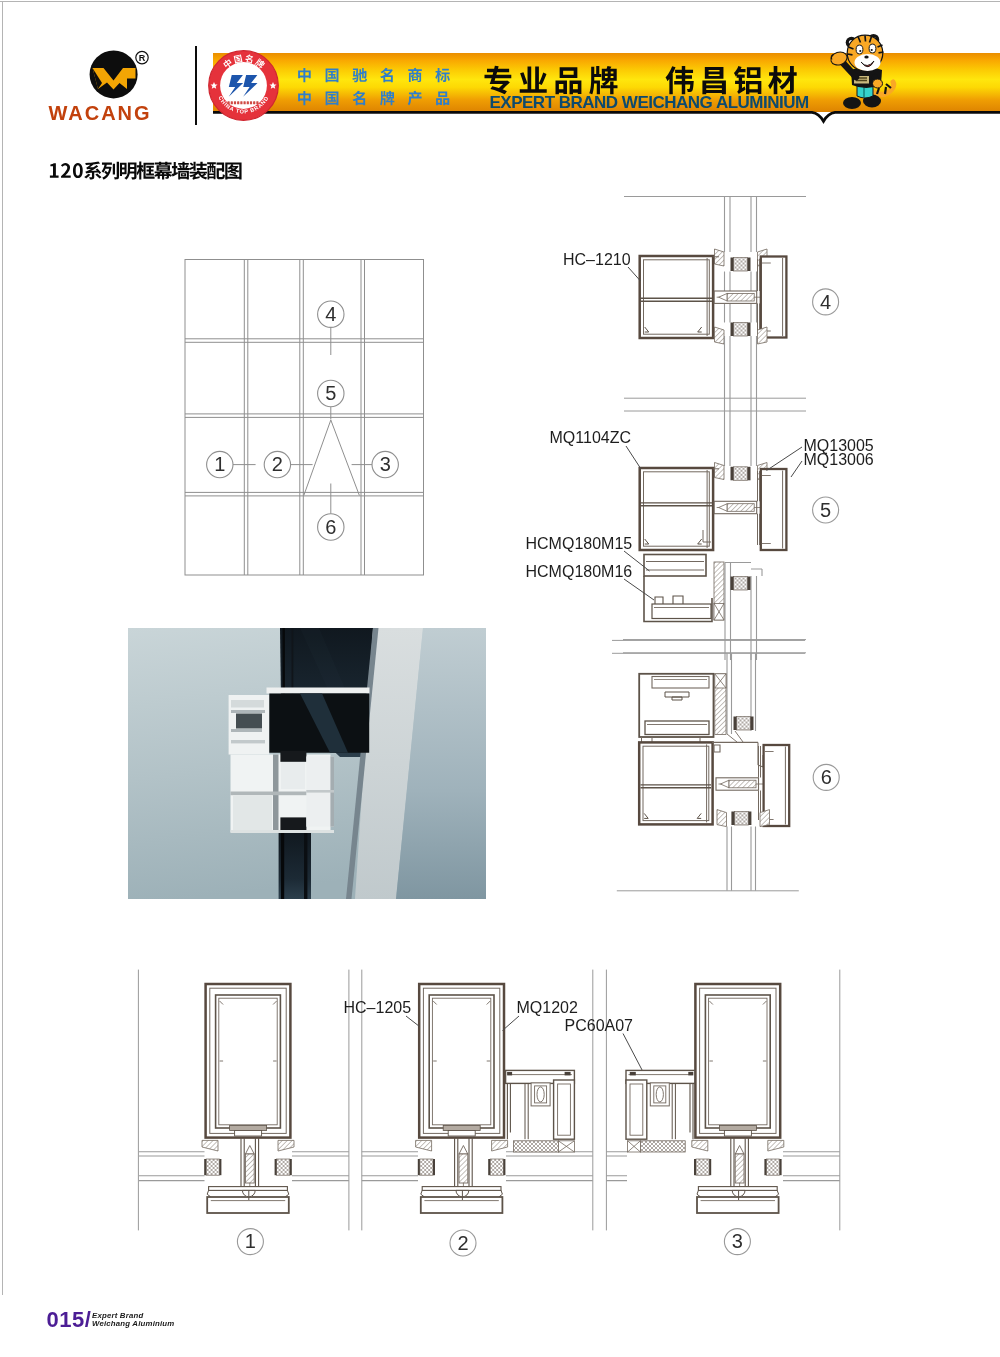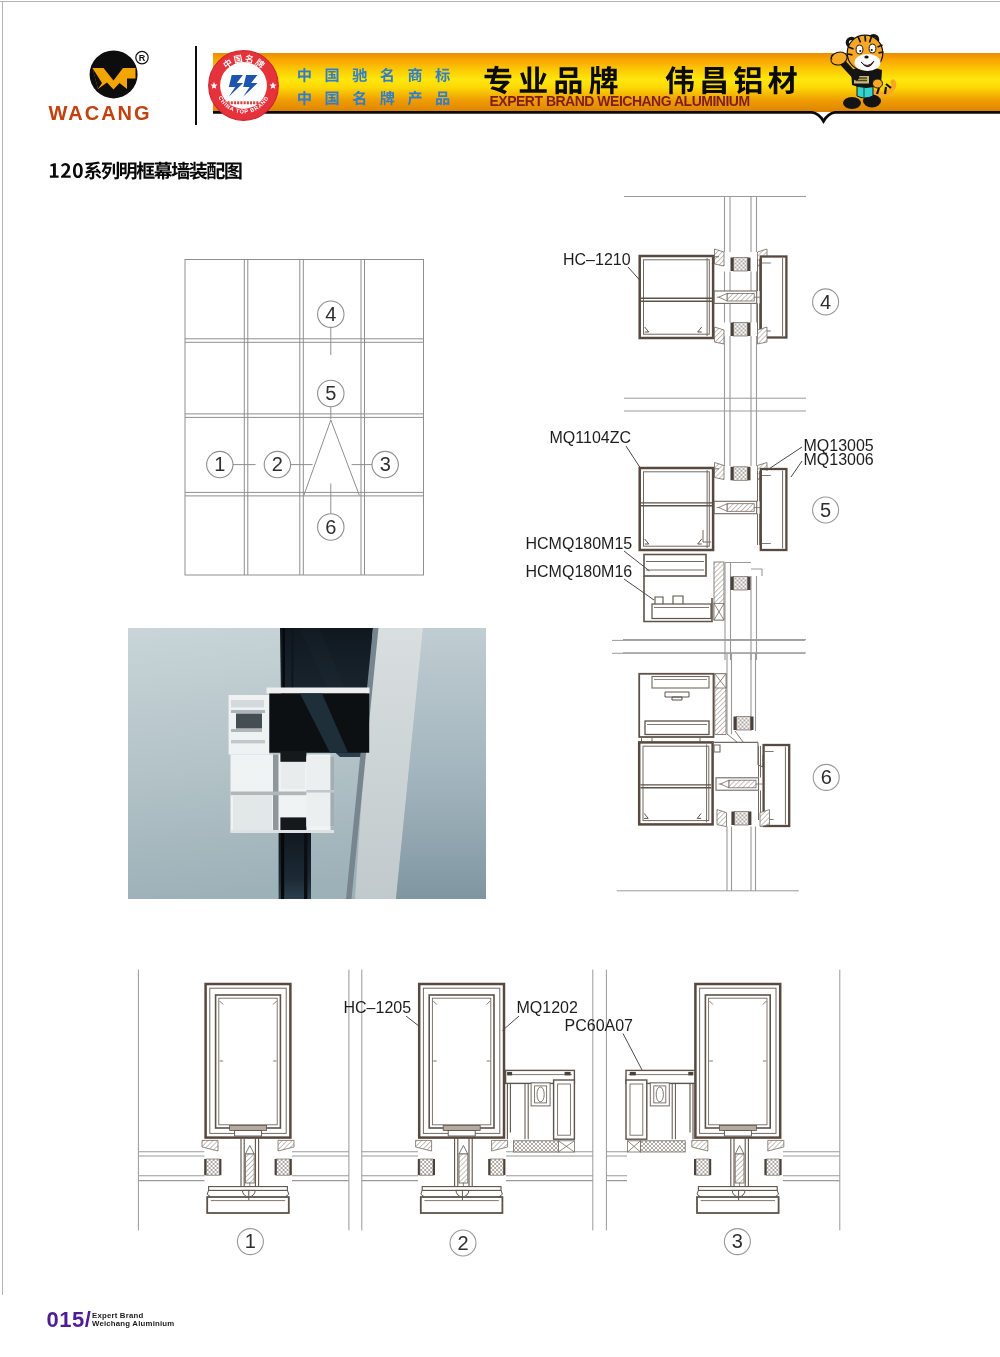--- a/index.html
+++ b/index.html
@@ -54,21 +54,21 @@
       <rect x="-6.4" y="15.8" width="2.2" height="3" rx="0.4"></rect>
       <rect x="-3.2" y="15.8" width="2.2" height="3" rx="0.4"></rect>
       <rect x="0" y="15.8" width="2.2" height="3" rx="0.4"></rect>
       <rect x="3.2" y="15.8" width="2.2" height="3" rx="0.4"></rect>
       <rect x="6.4" y="15.8" width="2.2" height="3" rx="0.4"></rect>
       <rect x="9.6" y="15.8" width="2.2" height="3" rx="0.4"></rect>
       <rect x="12.8" y="15.8" width="2.2" height="3" rx="0.4"></rect>
     </g>
 </svg>
 
-<div class="abs" style="left:489.5px;top:93px;font-size:14px;font-weight:bold;color:#7f1d1d;letter-spacing:-0.5px;">EXPERT BRAND WEICHANG ALUMINIUM</div>
+<div class="abs" style="left:489.5px;top:93px;font-size:17px;font-weight:bold;color:#0c4a6e;letter-spacing:-0.5px;">EXPERT BRAND WEICHANG ALUMINIUM</div>
 
 <svg class="abs" style="left:815px;top:30px;" width="85" height="105" viewBox="0 0 85 105">
 <path d="M57,61 Q69,69 77,59 Q80,55 78,52" fill="none" stroke="#f9a825" stroke-width="5" stroke-linecap="round"></path>
 <path d="M62,64 l2,-6 M70,64 l1,-7 M76,58 l-5,-4" stroke="#141414" stroke-width="2.2"></path>
 <ellipse cx="37" cy="73" rx="9" ry="6" fill="#141414"></ellipse>
 <ellipse cx="57" cy="71" rx="9" ry="6.5" fill="#141414"></ellipse>
 <path d="M42,55 H58 V66 Q50,70 42,66 Z" fill="#35d3cb" stroke="#141414" stroke-width="1"></path>
 <path d="M49,56 V68" stroke="#0e6e6a" stroke-width="1.2"></path>
 <path d="M36,40 Q51,33 67,40 L66,55 Q51,61 37,55 Z" fill="#141414"></path>
 <rect x="39" y="46" width="15" height="7.5" fill="#c9b97e"></rect>
@@ -570,13 +570,13 @@
 <path transform="translate(767.70,91.50) scale(0.03000,-0.03000)" d="M475.659912109375 642.88134765625H966.6005859375V528.63818359375H475.659912109375ZM743.697509765625 848.500732421875H870.981201171875V57.422607421875Q870.981201171875 6.021728515625 858.861083984375 -20.9688720703125Q846.740966796875 -47.95947265625 815.820556640625 -62.099853515625Q785.1201171875 -77.020263671875 737.3798828125 -81.140380859375Q689.6396484375 -85.260498046875 624.299560546875 -85.260498046875Q620.739501953125 -59.759765625 608.5491943359375 -24.4088134765625Q596.35888671875 10.942138671875 583.99853515625 35.8828125Q625.177978515625 34.8828125 665.3277587890625 34.4927978515625Q705.4775390625 34.102783203125 718.697509765625 34.32275390625Q732.697509765625 34.542724609375 738.197509765625 39.542724609375Q743.697509765625 44.542724609375 743.697509765625 57.7626953125ZM733.79736328125 587.419677734375 830.900146484375 528.9580078125Q803.68017578125 463.51806640625 764.740234375 396.9681396484375Q725.80029296875 330.418212890625 678.9703369140625 267.8682861328125Q632.140380859375 205.318359375 580.640380859375 151.87841796875Q529.140380859375 98.4384765625 476.580322265625 58.658447265625Q461.099853515625 82.59912109375 436.7691650390625 110.7698974609375Q412.4384765625 138.940673828125 389.497802734375 156.981201171875Q441.837890625 189.861083984375 492.837890625 238.2908935546875Q543.837890625 286.720703125 589.1077880859375 344.3704833984375Q634.377685546875 402.020263671875 671.6475830078125 464.06005859375Q708.91748046875 526.099853515625 733.79736328125 587.419677734375ZM45.35888671875 643.101318359375H447.6005859375V528.858154296875H45.35888671875ZM199.617919921875 849.720703125H320.661376953125V-89.060791015625H199.617919921875ZM195.057861328125 566.35888671875 273.539794921875 538.63818359375Q259.8798828125 476.858154296875 239.56005859375 411.9681396484375Q219.240234375 347.078125 194.0303955078125 284.6881103515625Q168.820556640625 222.298095703125 139.8306884765625 168.51806640625Q110.8408203125 114.738037109375 78.060791015625 75.617919921875Q69.380615234375 103.23876953125 50.400146484375 137.1497802734375Q31.419677734375 171.060791015625 16.279296875 195.341552734375Q45.939208984375 228.781494140625 73.259033203125 272.1512451171875Q100.578857421875 315.52099609375 123.7286376953125 365.2706298828125Q146.87841796875 415.020263671875 165.418212890625 466.4298095703125Q183.9580078125 517.83935546875 195.057861328125 566.35888671875ZM311.981201171875 510.538330078125Q321.76123046875 502.87841796875 338.981201171875 486.61865234375Q356.201171875 470.35888671875 376.64111328125 449.879150390625Q397.0810546875 429.3994140625 417.02099609375 409.0897216796875Q436.9609375 388.780029296875 452.90087890625 372.020263671875Q468.8408203125 355.260498046875 476.060791015625 347.380615234375L406.379150390625 244.937744140625Q393.819091796875 266.057861328125 373.6591796875 294.377685546875Q353.499267578125 322.697509765625 331.179443359375 352.17724609375Q308.859619140625 381.656982421875 287.69970703125 407.8668212890625Q266.539794921875 434.07666015625 252.19970703125 451.416748046875Z" fill="#0b0b0b"></path>
 
 <path transform="translate(227.69,63.63) rotate(-36) scale(0.00880,-0.00880) translate(-500,-370)" d="M87.83935546875 675.861083984375H914.180908203125V173.6787109375H788.457275390625V557.937744140625H208.102783203125V168.6787109375H87.83935546875ZM150.0810546875 342.341552734375H858.379150390625V224.418212890625H150.0810546875ZM434.418212890625 849.720703125H561.141845703125V-89.060791015625H434.418212890625Z" fill="#ffffff"></path>
 <path transform="translate(238.10,59.00) rotate(-12) scale(0.00880,-0.00880) translate(-500,-370)" d="M248.48046875 646.260498046875H741.9189453125V541.59765625H248.48046875ZM274.580322265625 446.76123046875H720.379150390625V345.778564453125H274.580322265625ZM237.500732421875 226.622314453125H758.55859375V128.759765625H237.500732421875ZM438.658447265625 613.07958984375H549.781494140625V174.52099609375H438.658447265625ZM581.939208984375 313.739501953125 657.541259765625 353.48046875Q680.060791015625 331.940673828125 703.8841297238372 304.23924496299344Q727.7074684320494 276.5378160978618 740.31982421875 255.661376953125L660.377685546875 210.580322265625Q648.4183775436046 231.98056187580542 625.8285735374272 261.2001198050902Q603.23876953125 290.419677734375 581.939208984375 313.739501953125ZM76.279296875 810.201171875H921.04052734375V-88.380615234375H792.7568359375V700.078125H198.32275390625V-88.380615234375H76.279296875ZM142.76123046875 71.96240234375H851.99853515625V-38.940673828125H142.76123046875Z" fill="#ffffff"></path>
 <path transform="translate(249.50,59.00) rotate(12) scale(0.00880,-0.00880) translate(-500,-370)" d="M319.5615234375 63.12158203125H773.738037109375V-45.661376953125H319.5615234375ZM331.47900390625 751.40087890625H772.4384765625V642.837890625H331.47900390625ZM381.858154296875 855.180908203125 517.48193359375 826.56005859375Q450.88134765625 728.83935546875 356.921142578125 644.5093994140625Q262.9609375 560.179443359375 129.6005859375 492.619384765625Q121.3603515625 507.539794921875 106.8299560546875 525.8603515625Q92.299560546875 544.180908203125 76.59912109375 561.3314208984375Q60.898681640625 578.48193359375 46.75830078125 588.2822265625Q129.318359375 624.0419921875 193.3682861328125 668.24169921875Q257.418212890625 712.44140625 304.7481689453125 760.201171875Q352.078125 807.9609375 381.858154296875 855.180908203125ZM730.2373046875 751.40087890625H753.617919921875L773.658447265625 757.301025390625L856.9609375 708.6396484375Q805.52099609375 602.059326171875 724.8111572265625 516.9891357421875Q644.101318359375 431.9189453125 542.5513916015625 366.518798828125Q441.00146484375 301.11865234375 325.6512451171875 254.718505859375Q210.301025390625 208.318359375 89.80029296875 179.858154296875Q84.1201171875 196.338623046875 73.4298095703125 216.939208984375Q62.739501953125 237.539794921875 51.0491943359375 257.3603515625Q39.35888671875 277.180908203125 27.778564453125 290.3212890625Q117.9189453125 308.88134765625 205.8690185546875 337.9913330078125Q293.819091796875 367.101318359375 374.3089599609375 407.041259765625Q454.798828125 446.981201171875 523.49853515625 496.861083984375Q592.1982421875 546.740966796875 645.117919921875 606.060791015625Q698.03759765625 665.380615234375 730.2373046875 732.92041015625ZM235.617919921875 502.9580078125 329.380615234375 571.43994140625Q361.260498046875 549.43994140625 397.8704833984375 521.159912109375Q434.48046875 492.8798828125 467.98046875 464.31982421875Q501.48046875 435.759765625 523.260498046875 412.419677734375L423.257568359375 335.03759765625Q404.59765625 358.59765625 372.377685546875 388.0477294921875Q340.15771484375 417.497802734375 304.2177734375 447.9478759765625Q268.27783203125 478.39794921875 235.617919921875 502.9580078125ZM734.55712890625 361.12158203125H858.720703125V-89.28076171875H734.55712890625ZM358.182373046875 361.12158203125H765.27783203125V252.338623046875H358.182373046875V-88.720703125H237.9189453125V272.3994140625L329.101318359375 361.12158203125Z" fill="#ffffff"></path>
 <path transform="translate(259.91,63.63) rotate(36) scale(0.00880,-0.00880) translate(-500,-370)" d="M405.40087890625 208.0810546875H962.92041015625V107.87841796875H405.40087890625ZM718.59912109375 334.780029296875H831.062255859375V-90.40087890625H718.59912109375ZM628.419677734375 851.380615234375 761.143310546875 828.1201171875Q739.903076171875 790.31982421875 717.5029296875 754.0897216796875Q695.102783203125 717.859619140625 677.7626953125 692.51953125L581.56005859375 717.68017578125Q595 747.580322265625 608.2698974609375 784.5303955078125Q621.539794921875 821.48046875 628.419677734375 851.380615234375ZM636.47900390625 702.19970703125H737.24169921875V533.71923828125Q737.24169921875 490.059326171875 728.74169921875 442.779296875Q720.24169921875 395.499267578125 696.4117431640625 349.8292236328125Q672.581787109375 304.1591796875 627.421875 263.939208984375Q582.261962890625 223.71923828125 508.382080078125 193.3994140625Q499.921875 202.859619140625 486.1715087890625 215.3299560546875Q472.421142578125 227.80029296875 458.1707763671875 239.880615234375Q443.92041015625 251.9609375 432.1201171875 259.421142578125Q499.539794921875 285.620849609375 540.1895751953125 319.66064453125Q580.83935546875 353.700439453125 601.71923828125 390.6302490234375Q622.59912109375 427.56005859375 629.5390625 465.099853515625Q636.47900390625 502.6396484375 636.47900390625 536.059326171875ZM136.240234375 586.12158203125H421.940673828125V484.578857421875H136.240234375ZM253.1591796875 848.720703125H357.0419921875V525H253.1591796875ZM142.92041015625 369.541259765625H378.541259765625V-90.620849609375H272.318359375V268.778564453125H142.92041015625ZM86.35888671875 823.020263671875H189.461669921875V449.52099609375Q189.461669921875 390.861083984375 186.961669921875 321.0108642578125Q184.461669921875 251.16064453125 177.3516845703125 178.1903076171875Q170.24169921875 105.219970703125 157.1317138671875 35.6396484375Q144.021728515625 -33.940673828125 122.8017578125 -92.060791015625Q111.221435546875 -85.940673828125 93.3509521484375 -79.260498046875Q75.48046875 -72.580322265625 56.3299560546875 -66.5701904296875Q37.179443359375 -60.56005859375 22.819091796875 -57Q43.47900390625 -2.219970703125 56.198974609375 63.6302490234375Q68.9189453125 129.48046875 75.5289306640625 198.6107177734375Q82.138916015625 267.740966796875 84.2489013671875 332.4710693359375Q86.35888671875 397.201171875 86.35888671875 449.52099609375ZM545.123046875 514.83935546875V445.942138671875H827.257568359375V514.83935546875ZM545.123046875 666.338623046875V598.661376953125H827.257568359375V666.338623046875ZM439.460205078125 756.180908203125H937.380615234375V356.099853515625H439.460205078125Z" fill="#ffffff"></path>
 </g>
 </svg>
 
 <div class="abs" style="left:46.5px;top:1306.5px;font-size:22px;font-weight:bold;color:#4c1d95;letter-spacing:0.5px;">015/</div>
-<div class="abs" style="left:92px;top:1311.5px;font-size:7.8px;font-weight:bold;color:#1a1a1a;line-height:8.4px;letter-spacing:0.2px;">Expert Brand<br>Weichang Aluminium</div>
+<div class="abs" style="left:92px;top:1311.5px;font-size:7.8px;font-weight:bold;color:#1a1a1a;line-height:8.4px;letter-spacing:0.2px;font-style:italic;">Expert Brand<br>Weichang Aluminium</div>
 
 </body></html>

